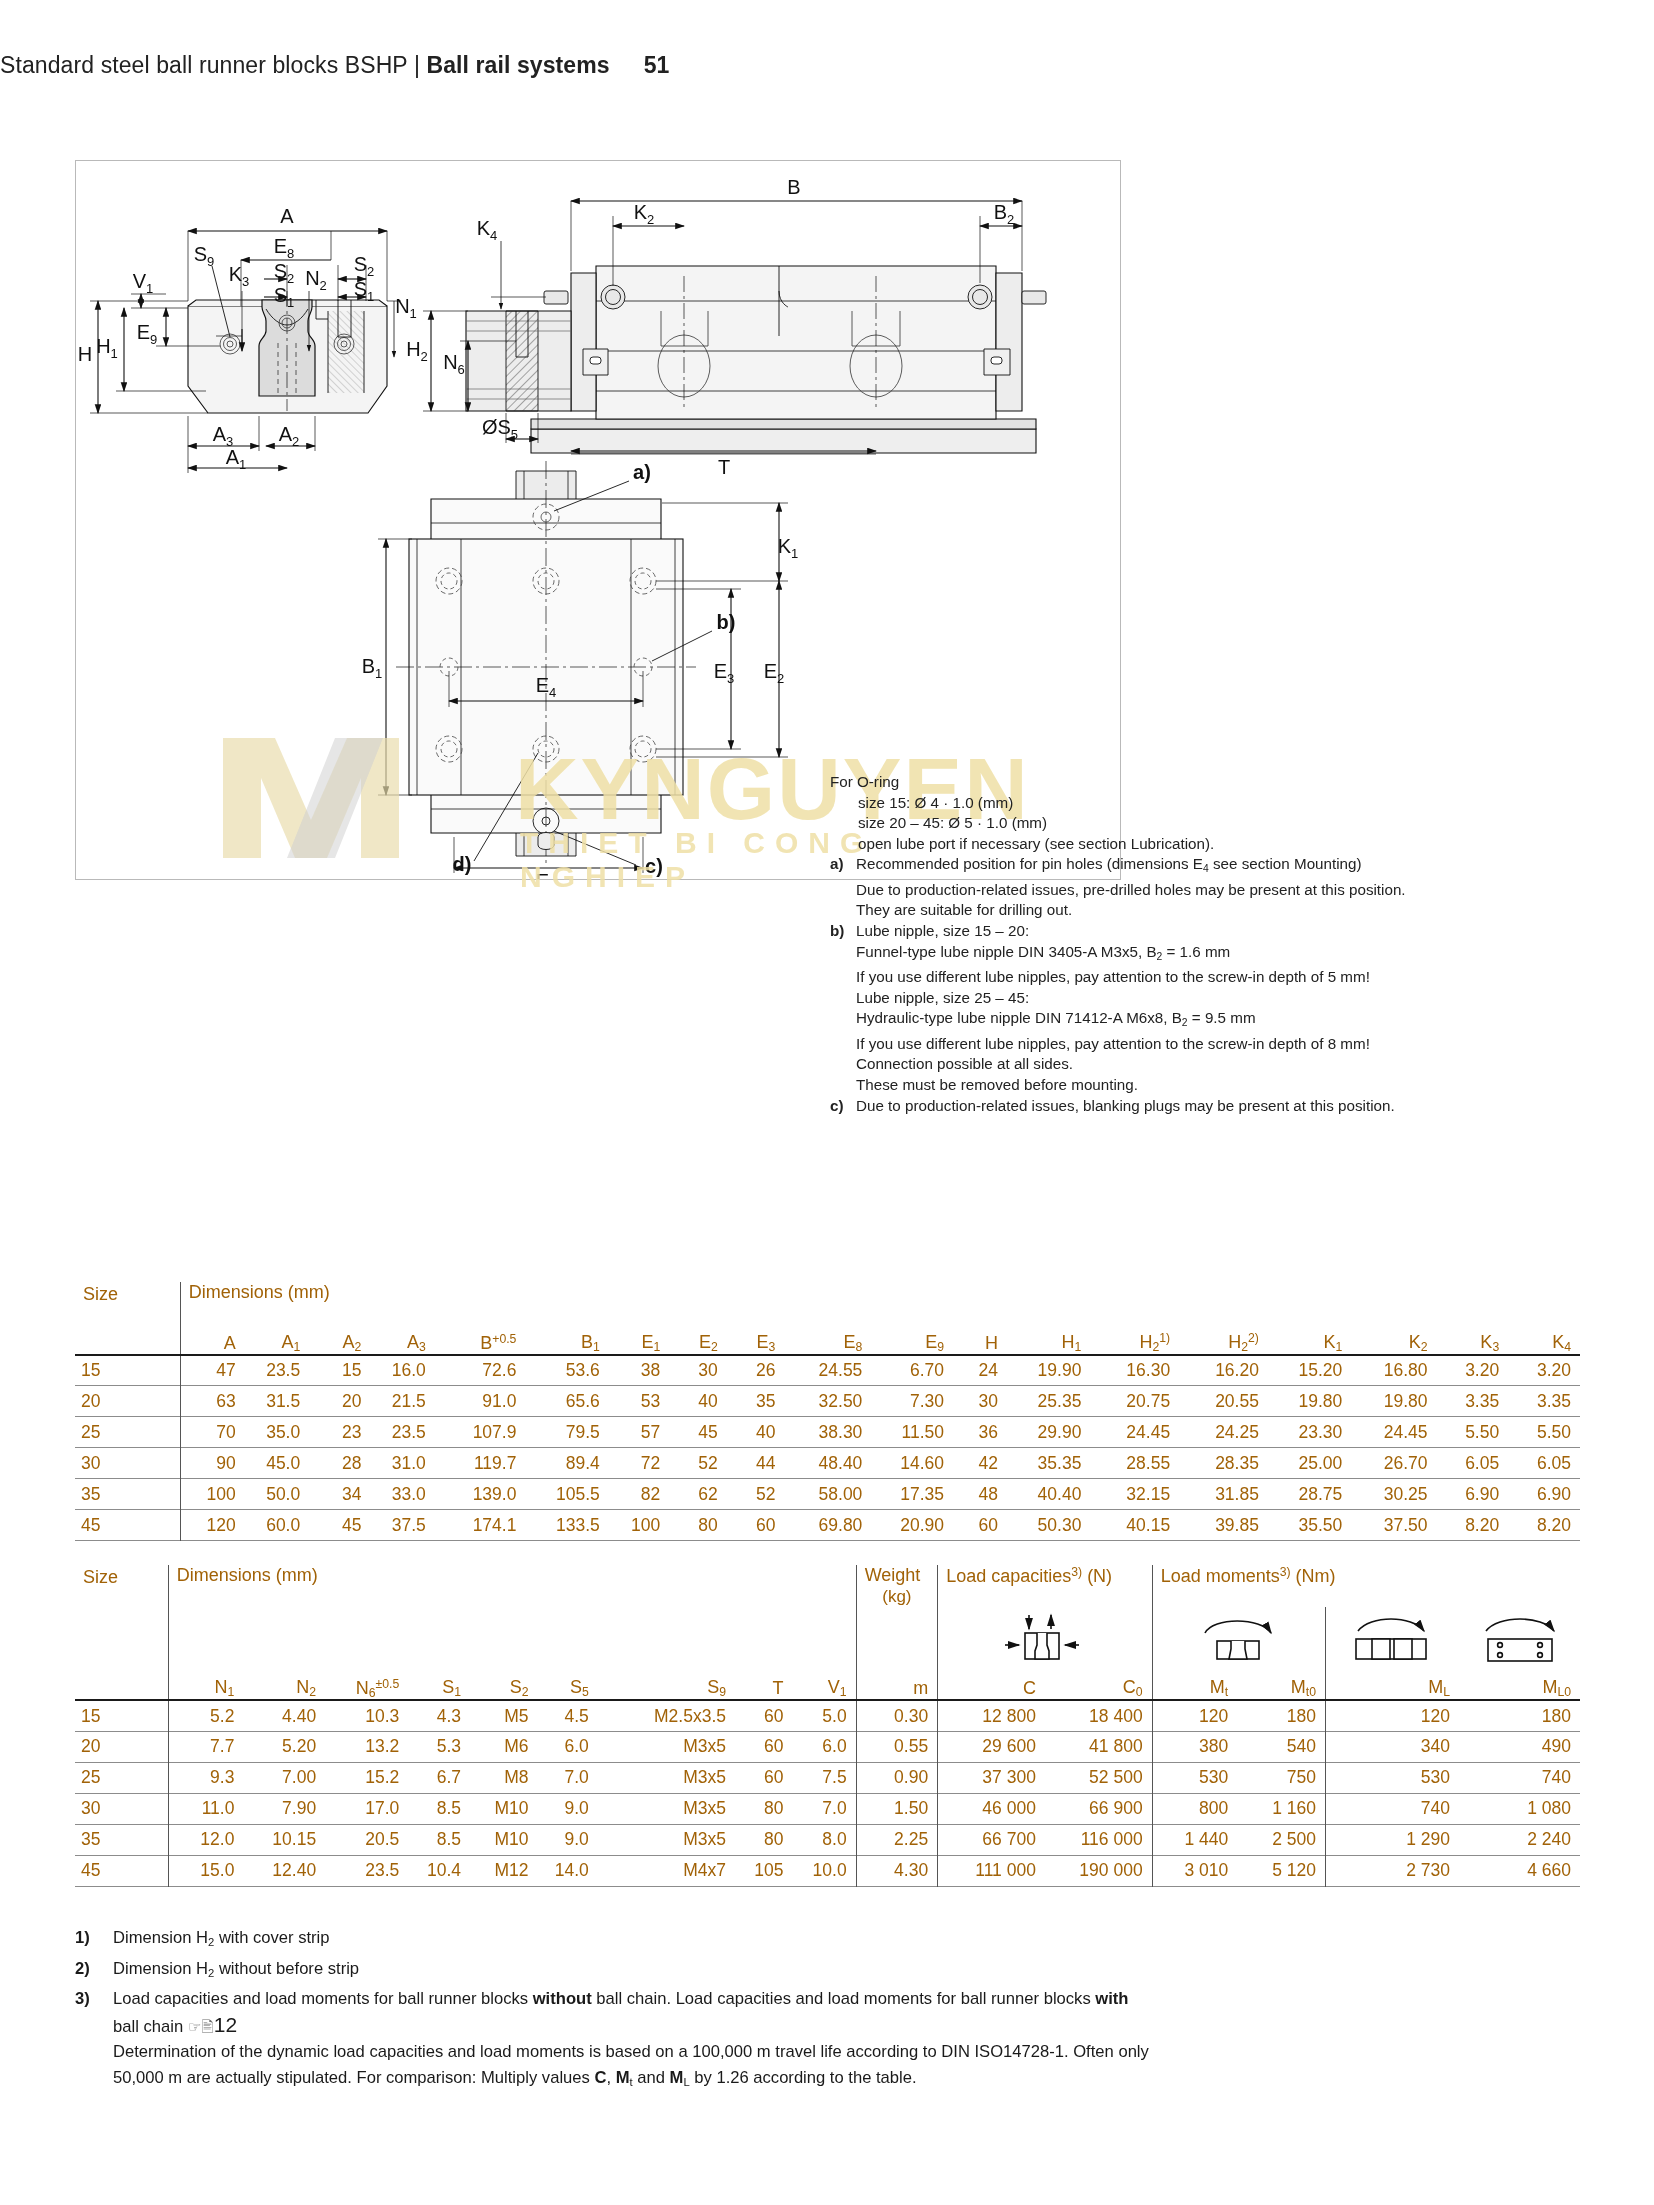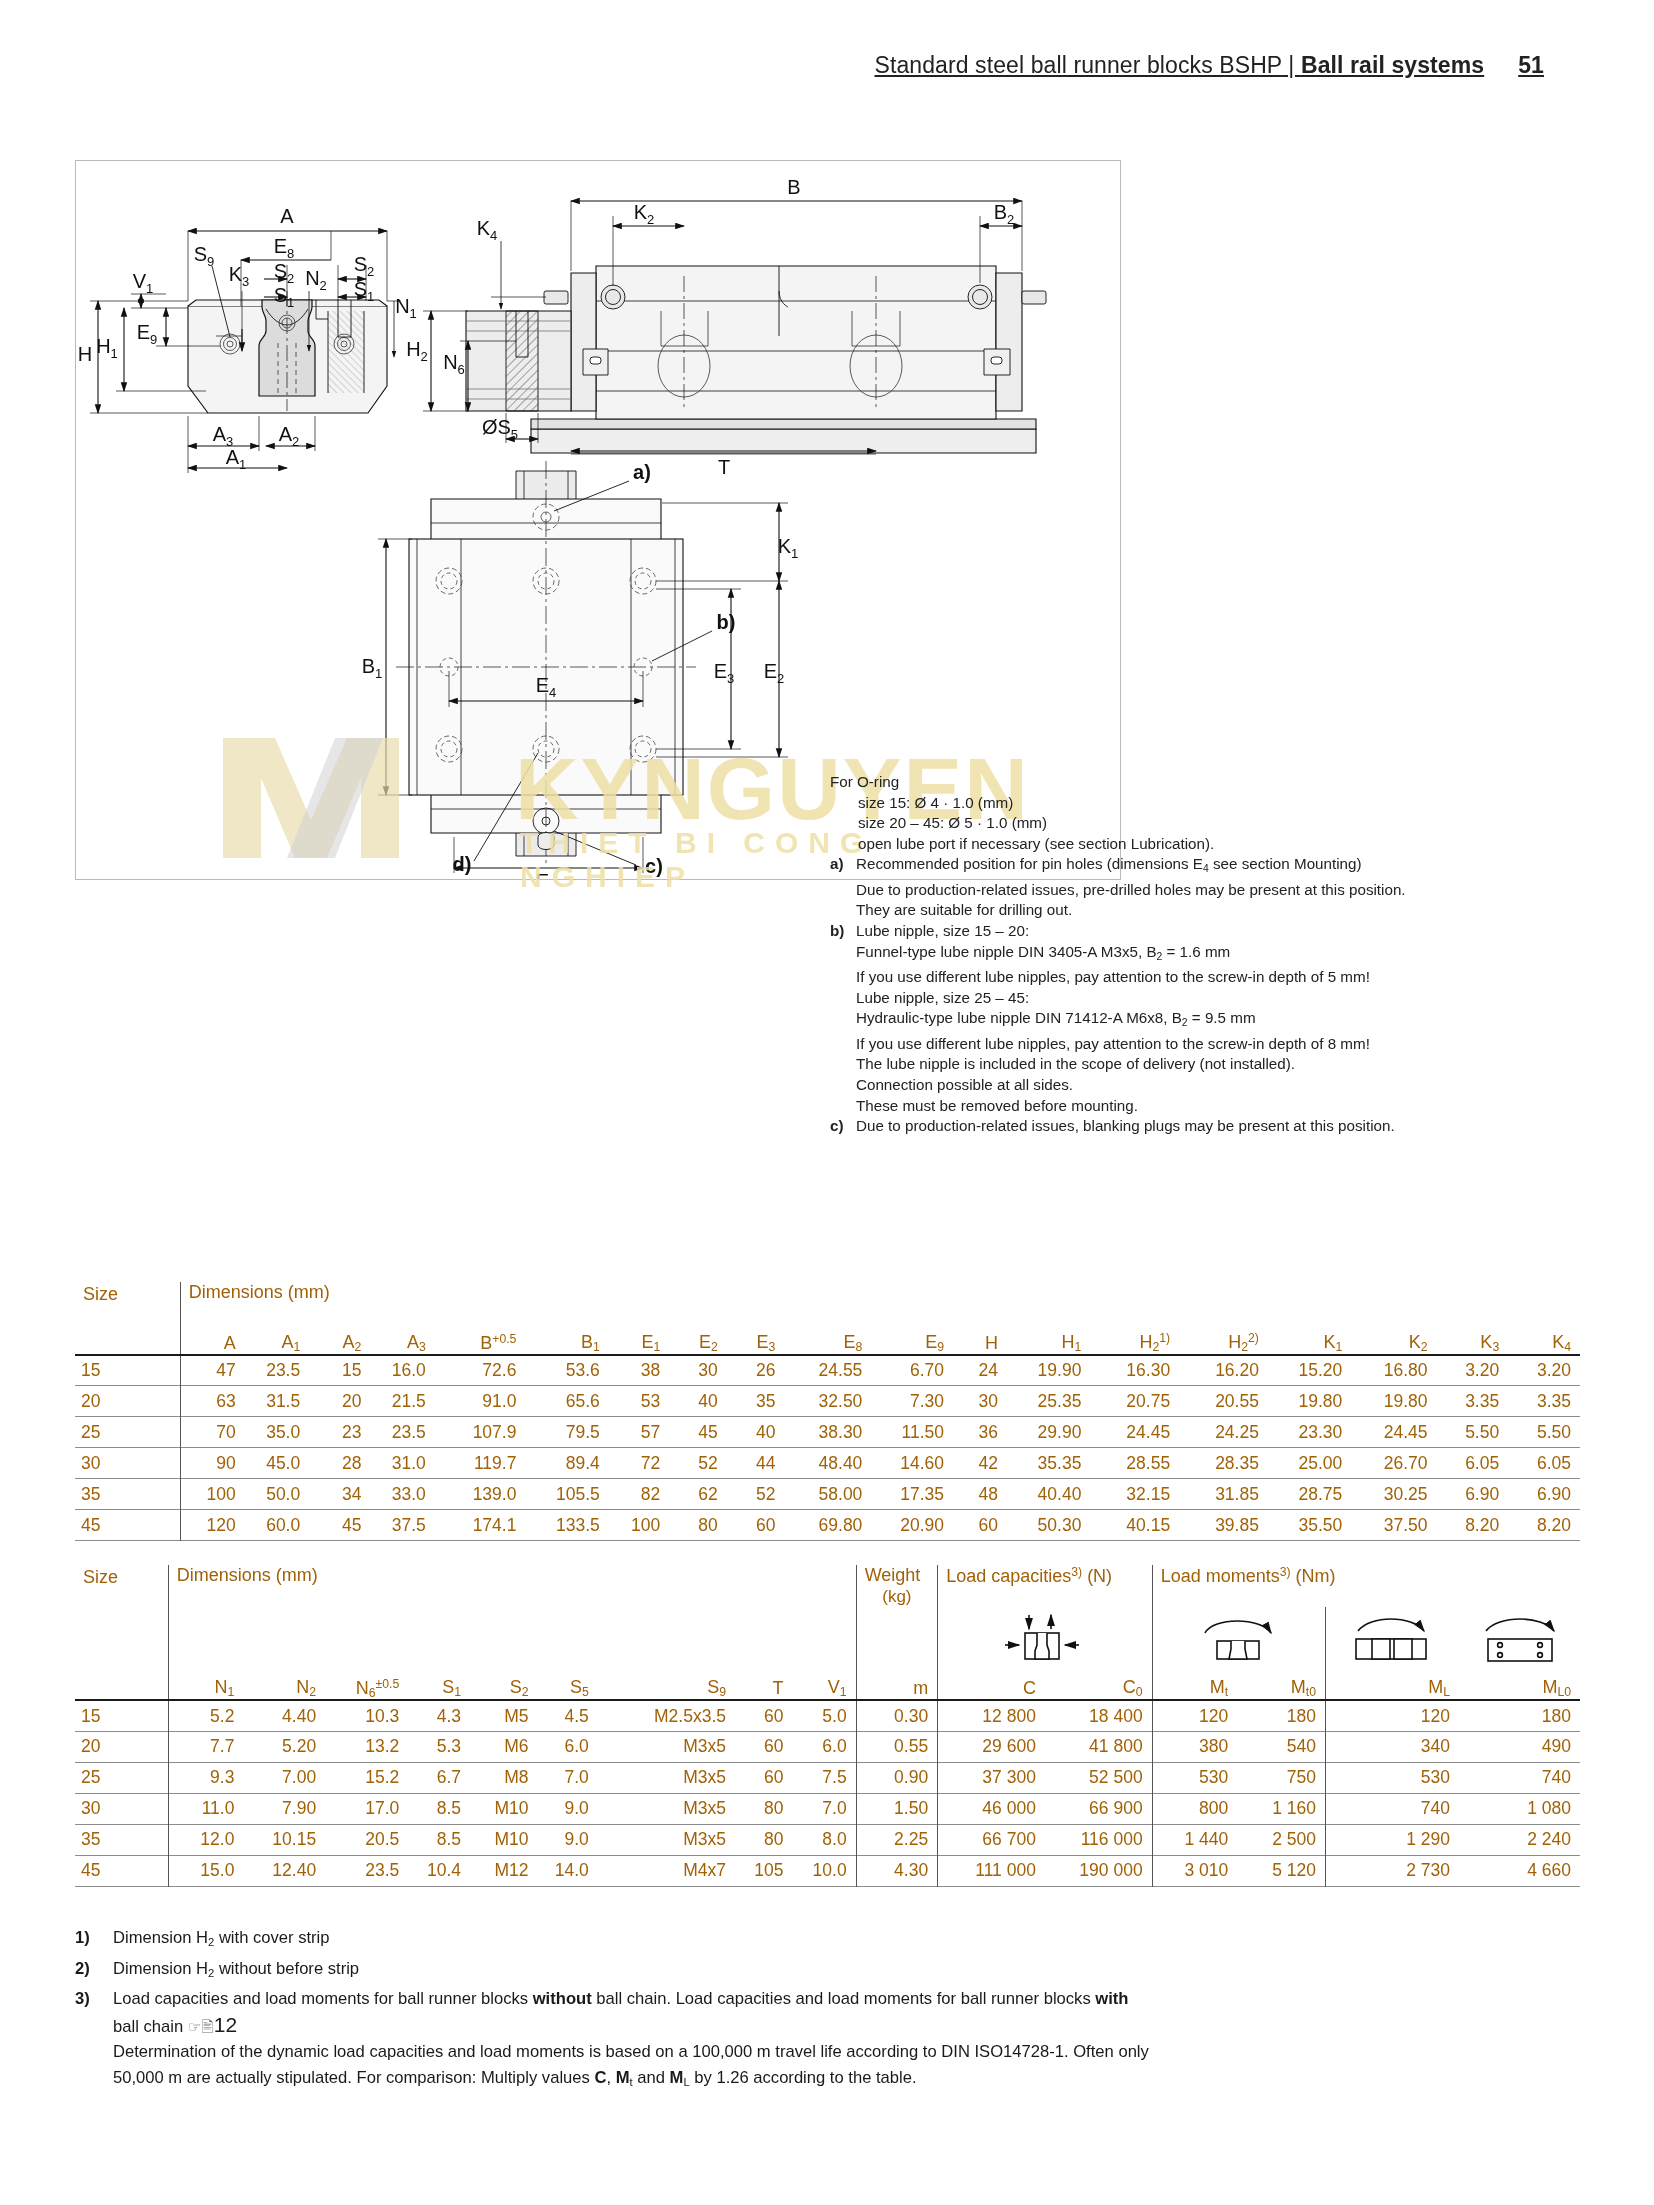--- a/index.html
+++ b/index.html
@@ -1,21 +1,21 @@
 <!DOCTYPE html>
 <html><head>
 <meta charset="utf-8">
 <style>
   html,body{margin:0;padding:0;background:#fff;}
   body{width:1654px;height:2205px;font-family:"Liberation Sans",sans-serif;color:#1a1a1a;position:relative;overflow:hidden;}
   .page{position:relative;width:1654px;height:2205px;}
 
   
-  .pg-header{position:absolute;left:0;top:52px;width:1654px;text-align:right;padding-right:110px;box-sizing:border-box;
-             font-size:23px;color:#222;letter-spacing:.1px;text-decoration:underline;}
+  .pg-header{position:absolute;left:0;top:52px;width:1654px;text-align:left;padding-right:110px;box-sizing:border-box;
+             font-size:23px;color:#222;letter-spacing:.1px;}
   .pg-header .b{font-weight:bold;}
   .pg-header .pno{font-weight:bold;margin-left:34px;font-size:23px;}
 
   
   .figbox{position:absolute;left:75px;top:160px;width:1044px;height:718px;border:1px solid #b9b9b9;background:#fff;}
   .figinner{position:absolute;inset:0;}
   svg.draw{position:absolute;left:0;top:0;}
 
   
   .notes{position:absolute;left:830px;top:772px;width:800px;font-size:15.2px;line-height:20.6px;color:#222;}
@@ -372,21 +372,20 @@
     <div class="ln"><span class="mk">a)</span><span>Recommended position for pin holes (dimensions E</span><sub>4</sub><span> see section Mounting)</span></div>
     <div class="ln hang2">Due to production-related issues, pre-drilled holes may be present at this position.</div>
     <div class="ln hang2">They are suitable for drilling out.</div>
 
     <div class="ln"><span class="mk">b)</span><span>Lube nipple, size 15 – 20:</span></div>
     <div class="ln hang2"><span>Funnel-type lube nipple DIN 3405-A M3x5, B</span><sub>2</sub><span> = 1.6 mm</span></div>
     <div class="ln hang2">If you use different lube nipples, pay attention to the screw-in depth of 5 mm!</div>
     <div class="ln hang2">Lube nipple, size 25 – 45:</div>
     <div class="ln hang2"><span>Hydraulic-type lube nipple DIN 71412-A M6x8, B</span><sub>2</sub><span> = 9.5 mm</span></div>
     <div class="ln hang2">If you use different lube nipples, pay attention to the screw-in depth of 8 mm!</div>
-    <div class="ln hang2">The lube nipple is included in the scope of delivery (not installed).</div>
     <div class="ln hang2">Connection possible at all sides.</div>
 
     <div class="ln hang2">These must be removed before mounting.</div>
     <div class="ln"><span class="mk">c)</span><span>Due to production-related issues, blanking plugs may be present at this position.</span></div>
   </div>
 
   <table class="dt" id="t1" style="left:75px;top:1282px;width:1505px;">
     <tbody id="t1body">
         <tr>
           <td class="grp" rowspan="2" style="width:104px;vertical-align:top;padding-top:2px;">Size</td>

